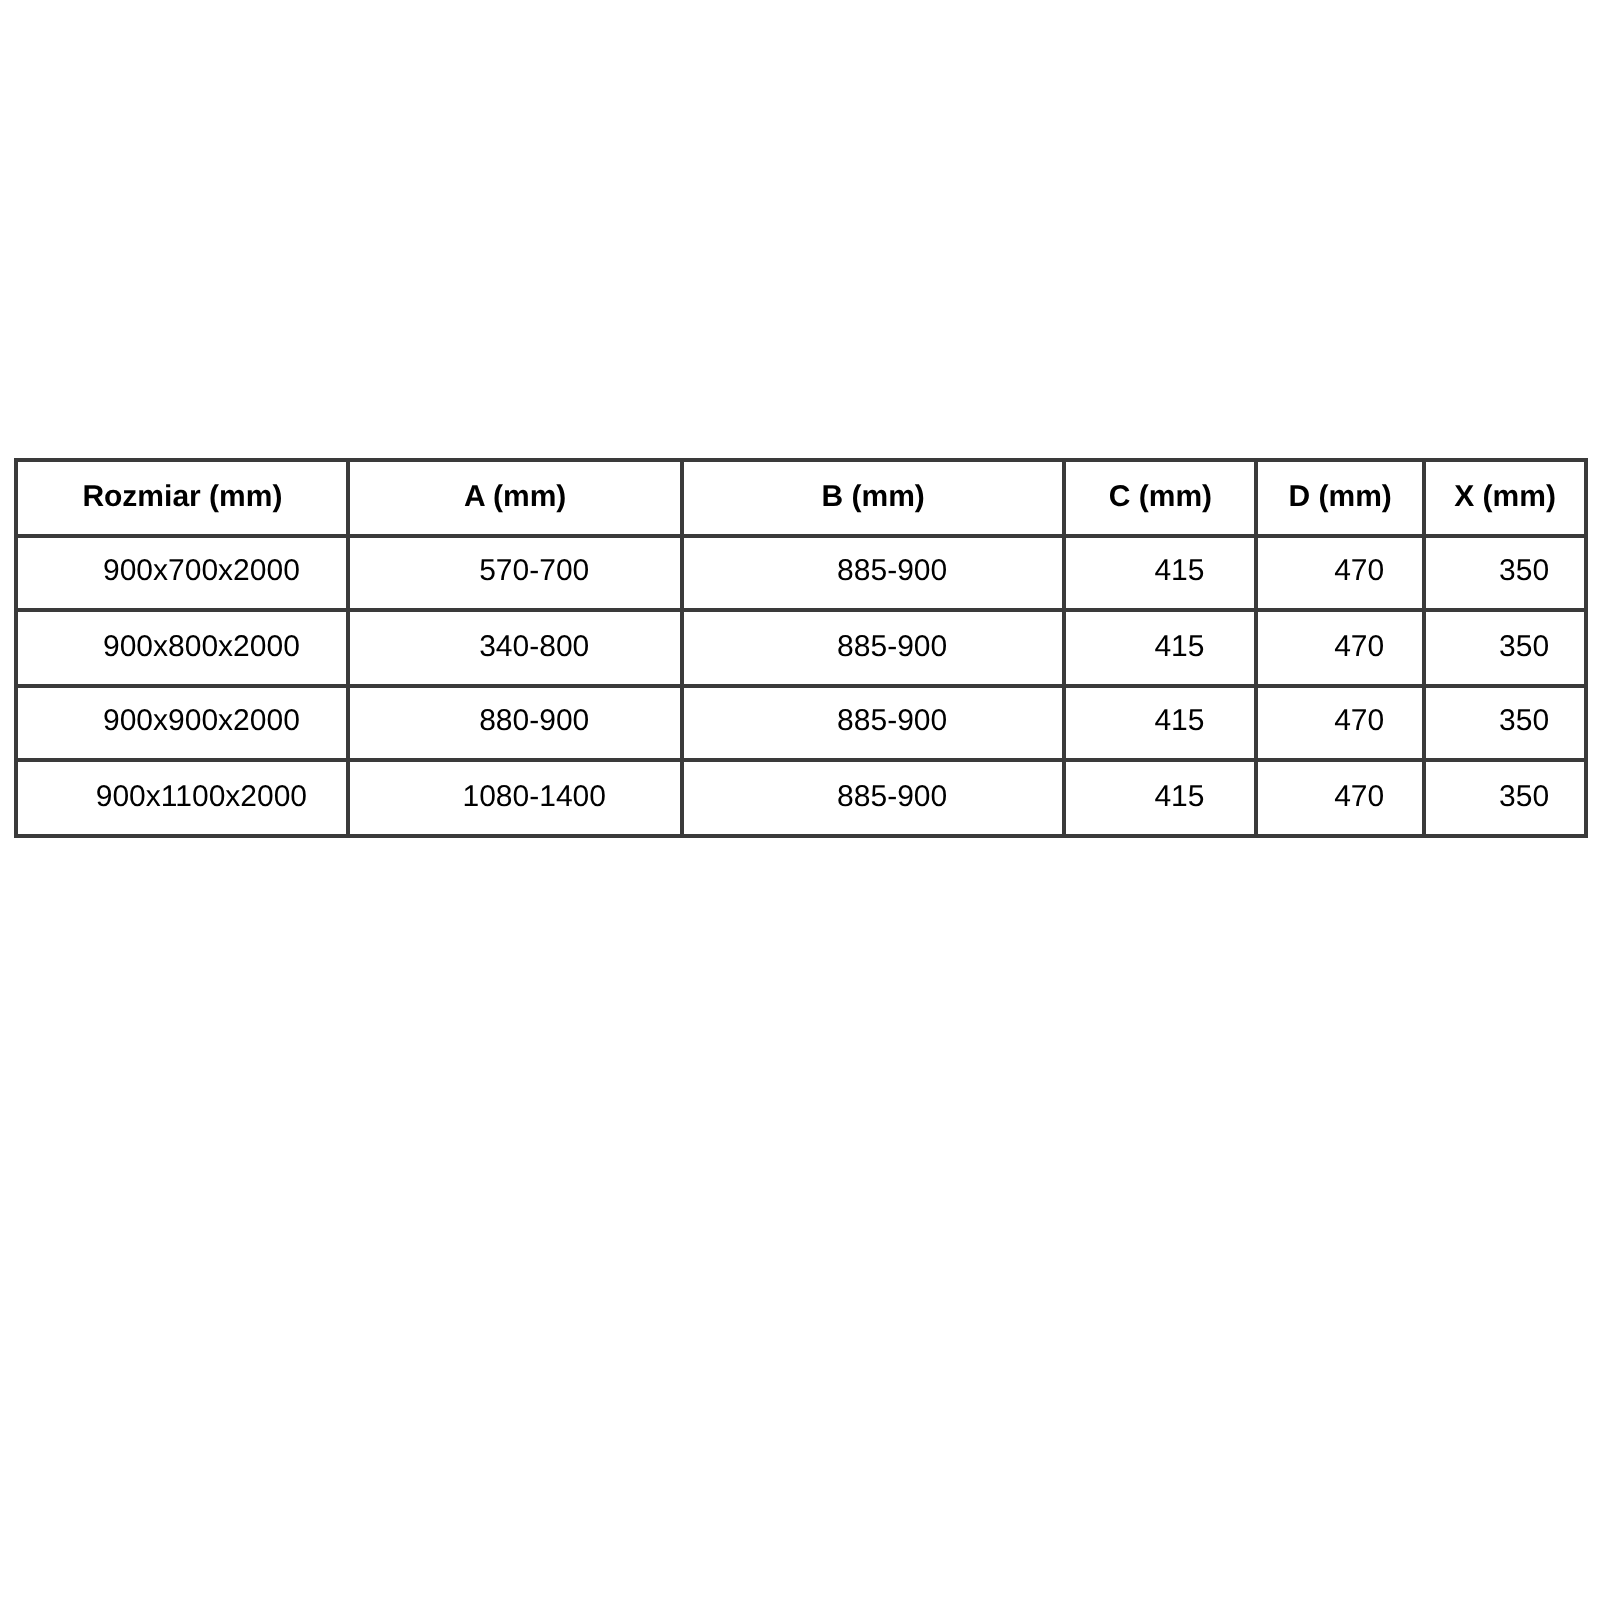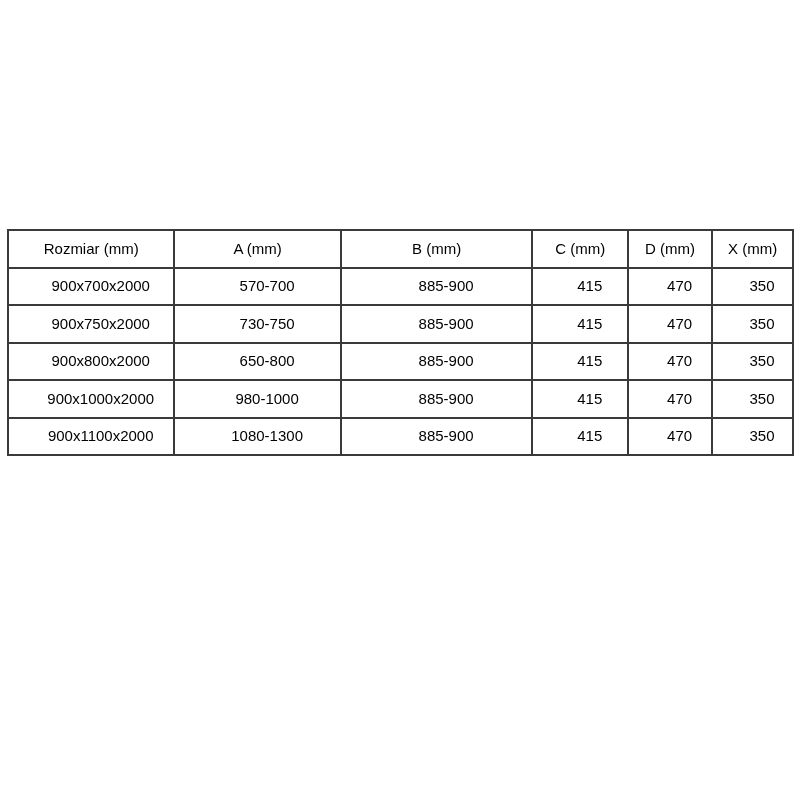--- a/index.html
+++ b/index.html
@@ -31,21 +31,21 @@
     height: 35.5px;
     padding: 0 4px;
     text-align: center;
     vertical-align: middle;
     font-size: 15px;
     line-height: 1.1;
     overflow: hidden;
     white-space: nowrap;
   }
   table.size-table th {
-    font-weight: normal;
+    font-weight: bold;
     color: #000000;
   }
   table.size-table td {
     font-weight: normal;
     color: #000000;
     padding-left: 23px;
   }
   col.c-rozmiar { width: 21.2%; }
   col.c-a       { width: 21.2%; }
   col.c-b       { width: 24.4%; }
@@ -79,46 +79,38 @@
     <tbody>
       <tr>
         <td>900x700x2000</td>
         <td>570-700</td>
         <td>885-900</td>
         <td>415</td>
         <td>470</td>
         <td>350</td>
       </tr>
       <tr>
-        <td>900x750x2000</td>
-        <td>730-750</td>
+        <td>900x800x2000</td>
+        <td>340-800</td>
         <td>885-900</td>
         <td>415</td>
         <td>470</td>
         <td>350</td>
       </tr>
       <tr>
-        <td>900x800x2000</td>
-        <td>650-800</td>
-        <td>885-900</td>
-        <td>415</td>
-        <td>470</td>
-        <td>350</td>
-      </tr>
-      <tr>
-        <td>900x1000x2000</td>
-        <td>980-1000</td>
+        <td>900x900x2000</td>
+        <td>880-900</td>
         <td>885-900</td>
         <td>415</td>
         <td>470</td>
         <td>350</td>
       </tr>
       <tr>
         <td>900x1100x2000</td>
-        <td>1080-1300</td>
+        <td>1080-1400</td>
         <td>885-900</td>
         <td>415</td>
         <td>470</td>
         <td>350</td>
       </tr>
     </tbody>
   </table>
 </div>
 
 </body></html>

